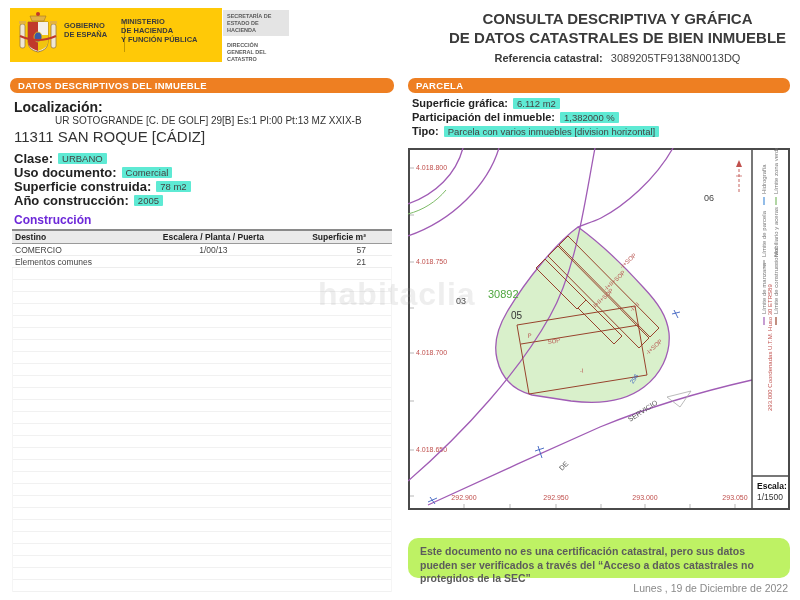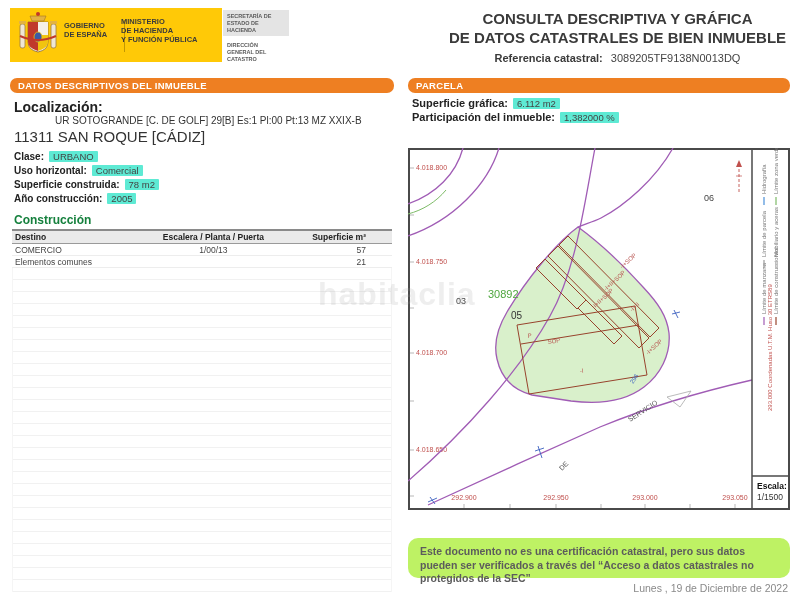--- a/index.html
+++ b/index.html
@@ -23,28 +23,28 @@
   .ref-line .val{margin-left:8px;color:#444;}
 
   
   .sec-bar{position:absolute;height:15px;background:#EE7F22;border-radius:7px;
            color:#fff;font-size:9.5px;font-weight:bold;line-height:15px;padding-left:8px;
            box-sizing:border-box;letter-spacing:.3px;}
   #bar-inmueble{left:10px;top:78px;width:384px;}
   #bar-parcela{left:408px;top:78px;width:382px;}
 
   
-  .b-label{font-weight:bold;font-size:10px;color:#222;}
+  .b-label{font-weight:bold;font-size:13px;color:#222;}
   .f-value{font-size:9.5px;color:#444;background:#5eead4;padding:0 4px;border-radius:1px;}
   #loc-label{position:absolute;left:14px;top:99px;font-size:14px;font-weight:bold;color:#222;}
   #addr1{position:absolute;left:14px;top:115px;font-size:10px;color:#333;margin-left:41px;}
   #addr2{position:absolute;left:14px;top:128px;font-size:15px;color:#333;}
   .field-row{position:absolute;left:14px;display:flex;align-items:center;gap:5px;}
   #row-clase{top:151px;} #row-uso{top:165px;} #row-supc{top:179px;} #row-anio{top:193px;}
-  #constr-title{position:absolute;left:14px;top:213px;font-size:12px;font-weight:bold;color:#15803d;}
+  #constr-title{position:absolute;left:14px;top:213px;font-size:12px;font-weight:bold;color:#6d28d9;}
   #constr-table{position:absolute;left:12px;top:229px;width:380px;}
   .t-head{display:flex;background:#eaeaea;border-top:2px solid #8a8a8a;border-bottom:1px solid #9a9a9a;height:12px;align-items:center;}
   .th{font-size:8.5px;font-weight:bold;color:#222;}
   .t-row{display:flex;height:11px;align-items:center;border-bottom:1px solid #ededed;}
   .td{font-size:8.5px;color:#444;}
   .c1{width:38%;padding-left:3px;box-sizing:border-box;}
   .c2{width:30%;text-align:center;}
   .c3{width:32%;text-align:right;padding-right:26px;box-sizing:border-box;}
   #empty-rows{border-left:1px solid #f5f5f5;border-right:1px solid #f5f5f5;}
   .empty-row{height:11px;border-bottom:1px solid #f1f1f1;}
@@ -114,21 +114,21 @@
 
   <div id="loc-label">Localización:</div>
   <div id="addr1">UR SOTOGRANDE [C. DE GOLF] 29[B] Es:1 Pl:00 Pt:13 MZ XXIX-B</div>
   <div id="addr2">11311 SAN ROQUE [CÁDIZ]</div>
 
   <div id="row-clase" class="field-row">
     <span class="b-label">Clase:</span>
     <span class="f-value">URBANO</span>
   </div>
   <div id="row-uso" class="field-row">
-    <span class="b-label">Uso horizontal:</span>
+    <span class="b-label">Uso documento:</span>
     <span class="f-value">Comercial</span>
   </div>
   <div id="row-supc" class="field-row">
     <span class="b-label">Superficie construida:</span>
     <span class="f-value">78 m2</span>
   </div>
   <div id="row-anio" class="field-row">
     <span class="b-label">Año construcción:</span>
     <span class="f-value">2005</span>
   </div>
@@ -185,20 +185,24 @@
   <div id="bar-parcela" class="sec-bar">PARCELA</div>
 
   <div id="row-supg" class="p-row">
     <span class="b-label">Superficie gráfica:</span>
     <span class="f-value">6.112 m2</span>
   </div>
   <div id="row-part" class="p-row">
     <span class="b-label">Participación del inmueble:</span>
     <span class="f-value">1,382000 %</span>
   </div>
+  <div id="row-tipo" class="p-row">
+    <span class="b-label">Tipo:</span>
+    <span class="f-value">Parcela con varios inmuebles [division horizontal]</span>
+  </div>
 
   <div id="map-wrap">
     <svg width="382" height="362" viewBox="0 0 382 362">
       <rect x="1" y="1" width="380" height="360" fill="#ffffff" stroke="#4a4a4a" stroke-width="2"></rect>
 
       <g stroke="#999" stroke-width="0.7">
         <line x1="2" y1="20" x2="6" y2="20"></line>
           <line x1="2" y1="67" x2="6" y2="67"></line>
         <line x1="2" y1="114" x2="6" y2="114"></line>
           <line x1="2" y1="160" x2="6" y2="160"></line>

